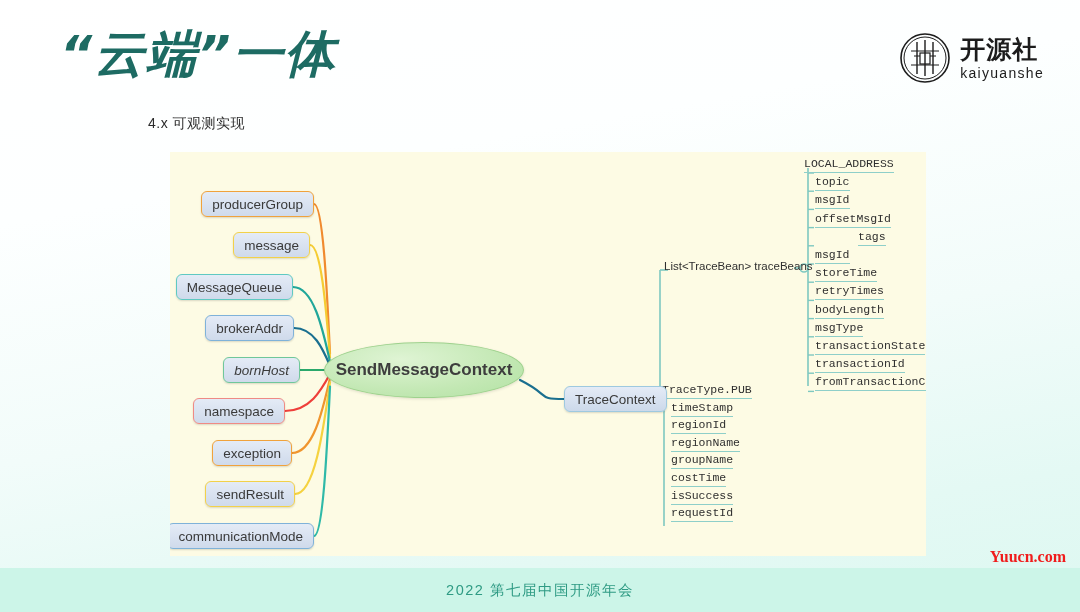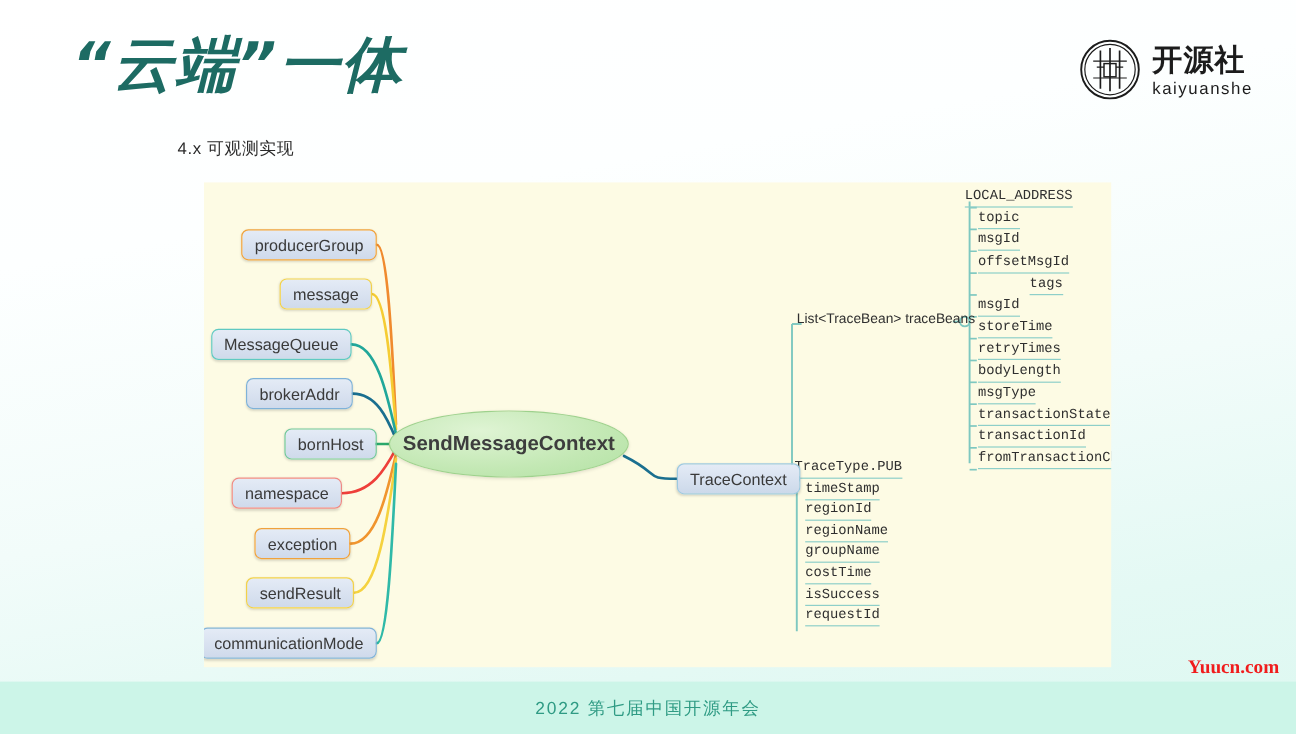--- a/index.html
+++ b/index.html
@@ -139,21 +139,21 @@
       <path d="M 638 221.2 H 644" fill="none" stroke="#7ec8c0" stroke-width="1.4"></path>
       <path d="M 638 239.39999999999998 H 644" fill="none" stroke="#7ec8c0" stroke-width="1.4"></path>
       <path d="M 490 252 H 494" fill="none" stroke="#7ec8c0" stroke-width="1.6"></path>
       <path d="M 494 240 V 374" fill="none" stroke="#7ec8c0" stroke-width="1.6"></path>
     </svg>
   <div id="mm-nodes">
       <div class="node" style="border: 1.4px solid rgb(240, 162, 60); top: 39px; right: 612px;">producerGroup</div>
       <div class="node" style="border: 1.4px solid rgb(242, 209, 74); top: 80px; right: 616px;">message</div>
       <div class="node" style="border: 1.4px solid rgb(95, 201, 194); top: 122px; right: 633px;">MessageQueue</div>
       <div class="node" style="border: 1.4px solid rgb(127, 178, 217); top: 163px; right: 632px; text-align: right;">brokerAddr</div>
-      <div class="node" style="border: 1.4px solid rgb(111, 199, 154); top: 205px; right: 612px;">bornHost</div>
+      <div class="node" style="border: 1.4px solid rgb(111, 199, 154); top: 205px; right: 626px; font-style: italic;">bornHost</div>
       <div class="node" style="border: 1.4px solid rgb(239, 138, 133); top: 246px; right: 641px;">namespace</div>
       <div class="node" style="border: 1.4px solid rgb(240, 162, 60); top: 288px; right: 634px;">exception</div>
       <div class="node" style="border: 1.4px solid rgb(242, 209, 74); top: 329px; right: 631px;">sendResult</div>
       <div class="node" style="border: 1.4px solid rgb(127, 178, 217); top: 371px; right: 612px;">communicationMode</div>
       <div class="field" style="left: 494px; top: 108px;">List&lt;TraceBean&gt; traceBeans</div>
       <div class="field underlined" style="left: 634px; top: 5px;">LOCAL_ADDRESS</div>
       <div class="field underlined" style="left: 645px; top: 23.2px;">topic</div>
       <div class="field underlined" style="left: 645px; top: 41.4px;">msgId</div>
       <div class="field underlined" style="left: 645px; top: 59.6px;">offsetMsgId</div>
       <div class="field underlined" style="left: 645px; top: 77.8px; margin-left: 43px;">tags</div>

